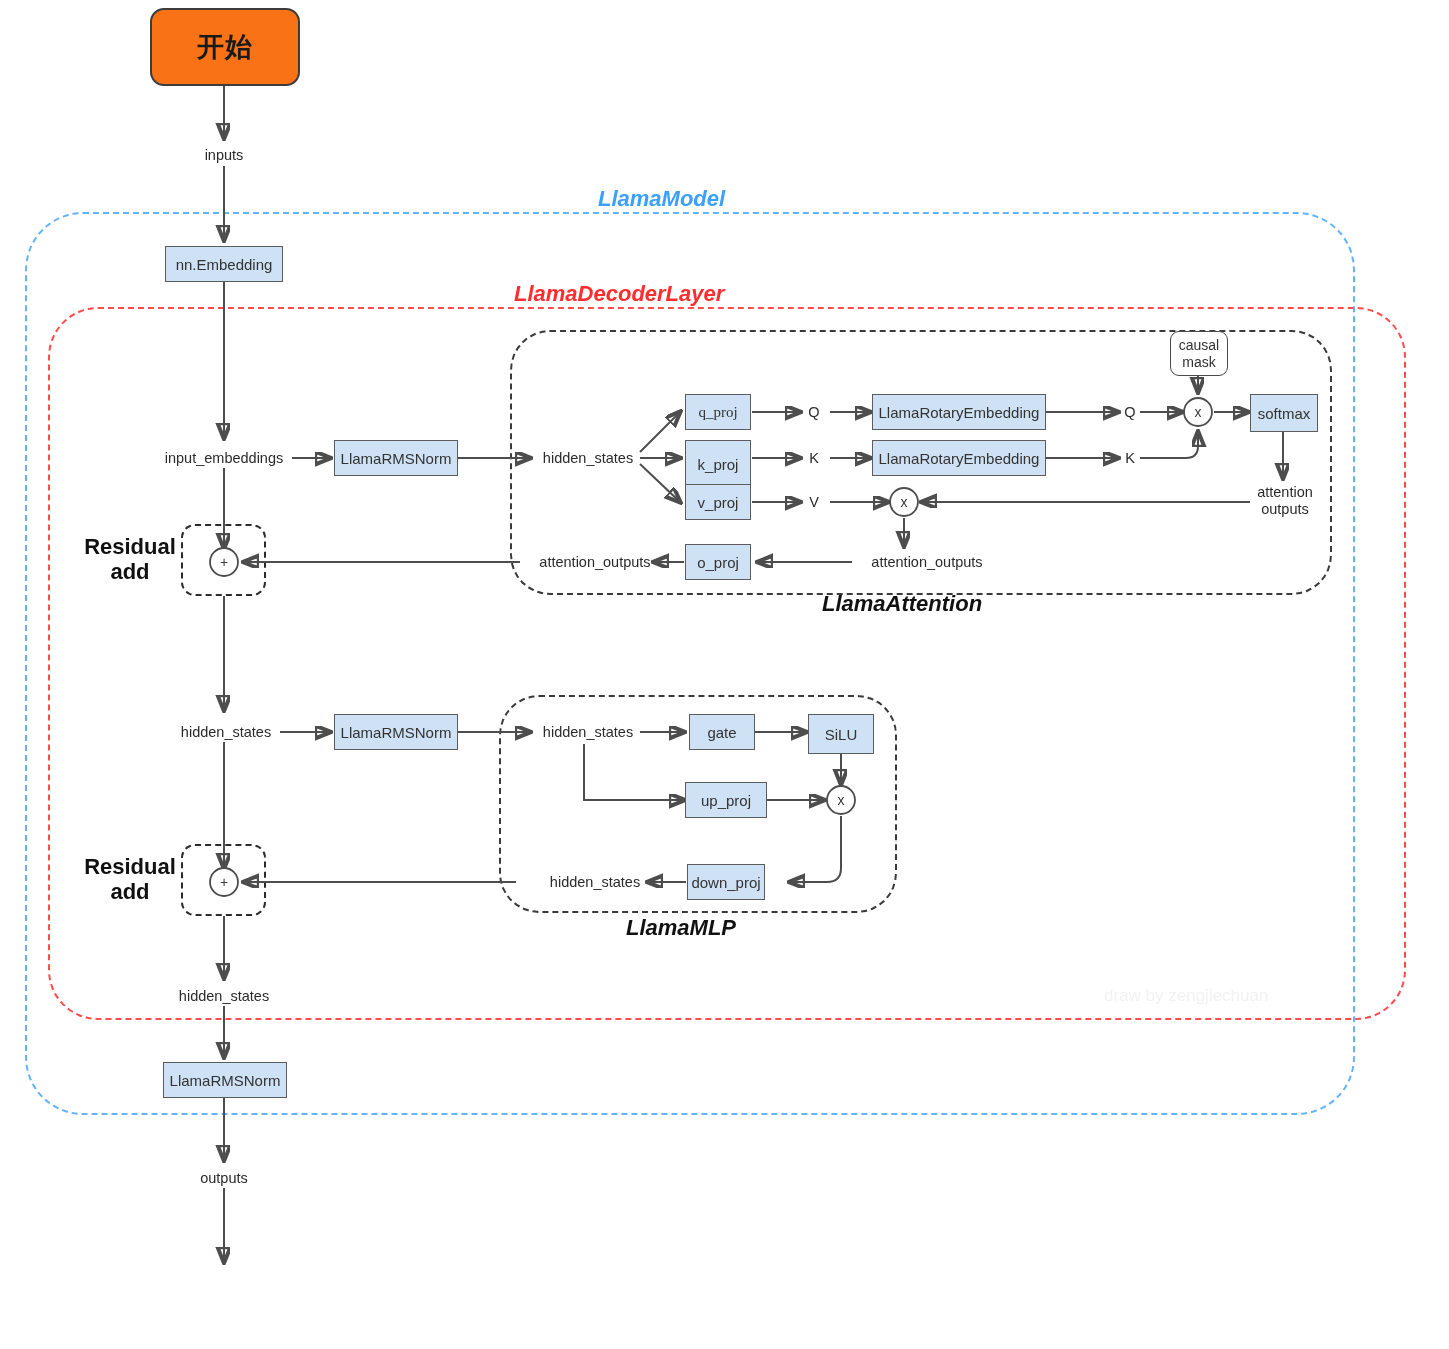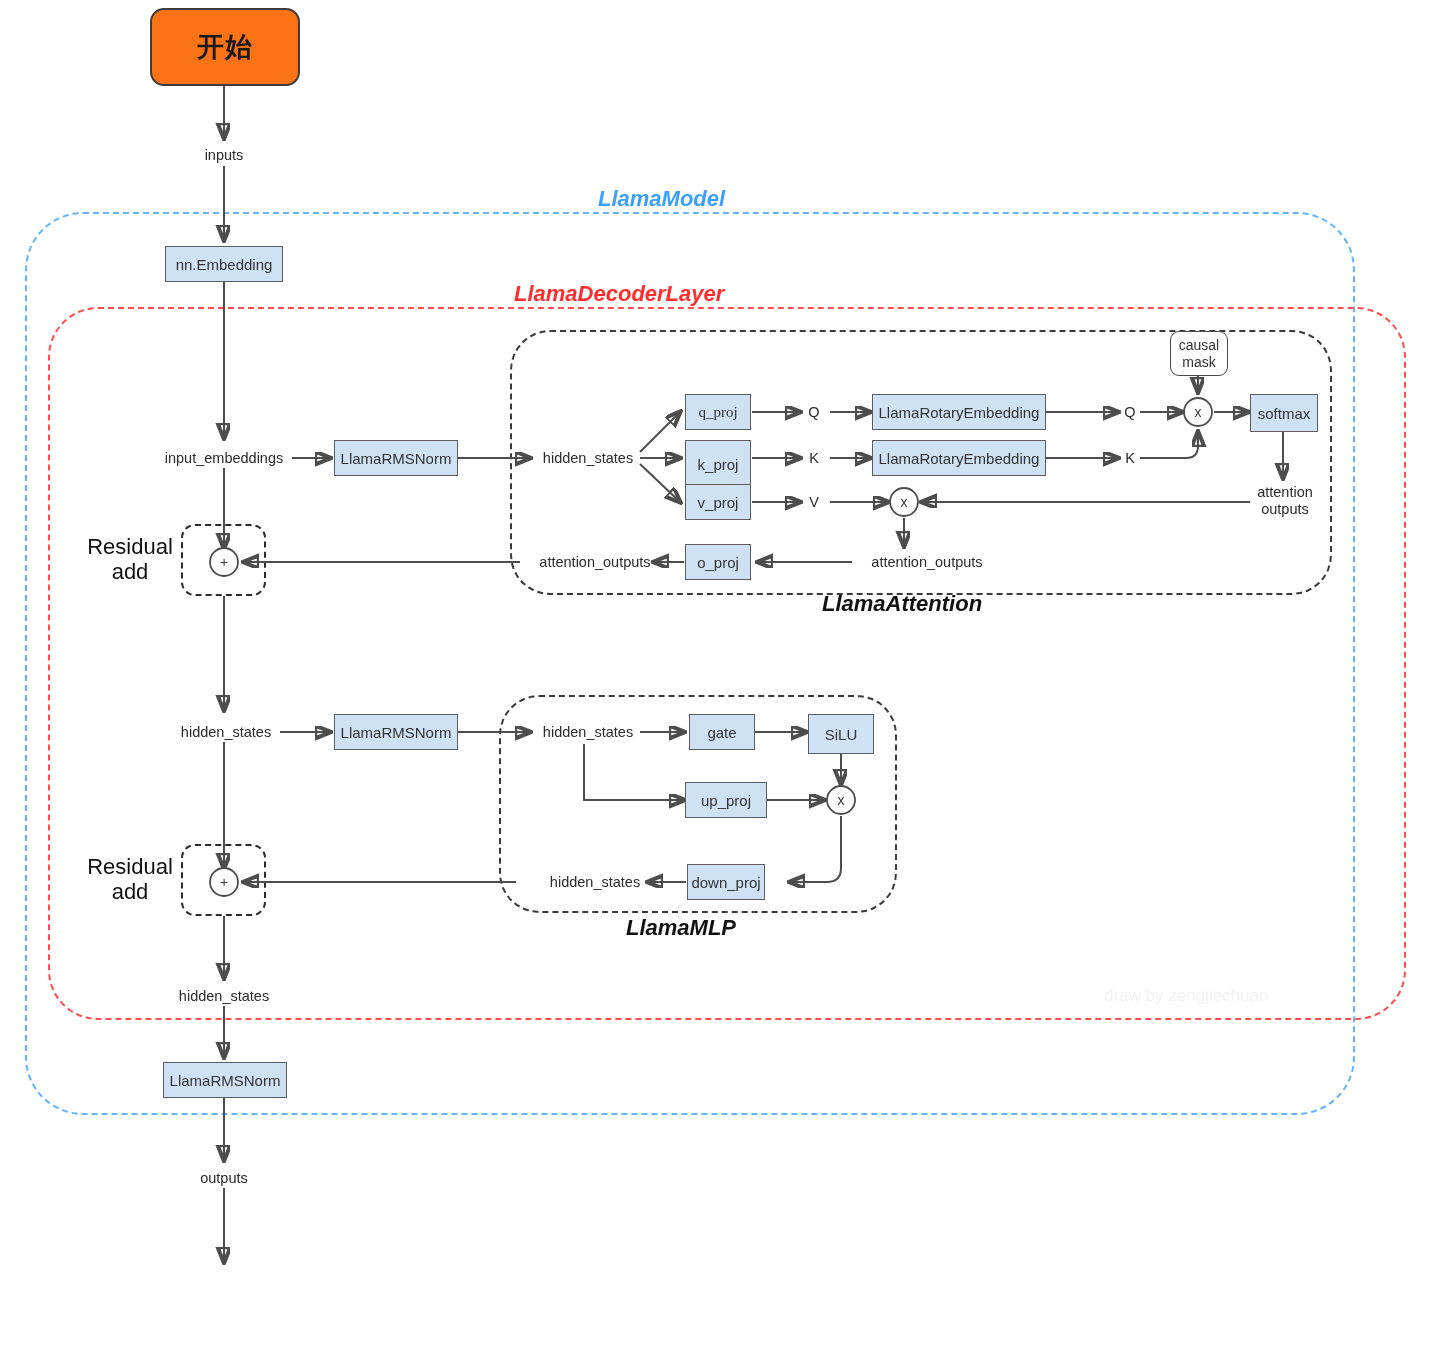--- a/index.html
+++ b/index.html
@@ -37,21 +37,21 @@
   }
   .elabel.two{flex-direction:column;line-height:1.18;text-align:right;}
 
   
   .cap{font-size:22px;font-weight:bold;color:#111;white-space:nowrap;font-style:italic;}
   .cap.blue{color:#3ba0ff;}
   .cap.red{color:#ff2d2d;}
 
   
   .resid{
-    font-size:22px;font-weight:normal;color:#111;text-align:center;line-height:1.15;
+    font-size:22px;font-weight:bold;color:#111;text-align:center;line-height:1.15;
   }
 
   
   .grp{border-style:dashed;background:transparent;}
   .grp.model{border:2px dashed #63b3ff;border-radius:58px;}
   .grp.decoder{border:2px dashed #ff4d4d;border-radius:50px;}
   .grp.attn{border:2.2px dashed #3a3a3a;border-radius:40px;}
   .grp.mlp{border:2.2px dashed #3a3a3a;border-radius:40px;}
   .grp.residbox{border:2px dashed #2b2b2b;border-radius:14px;}
 

